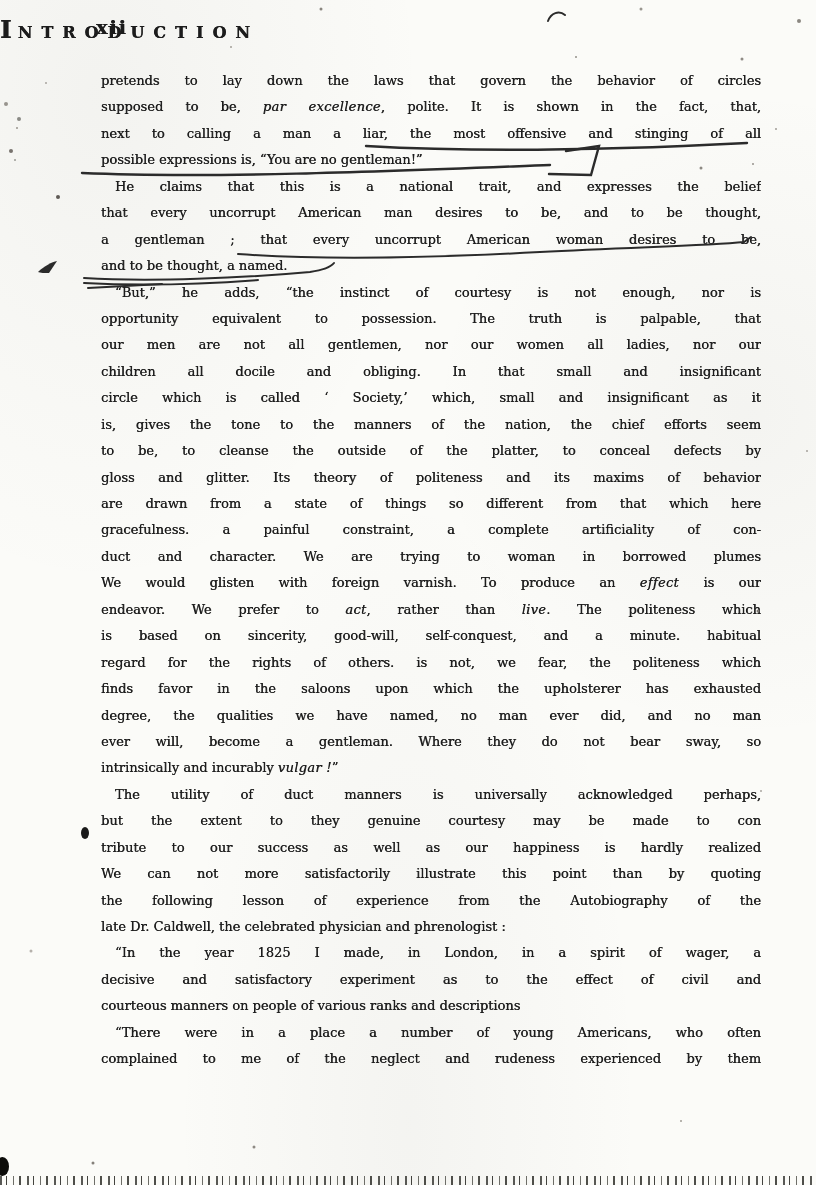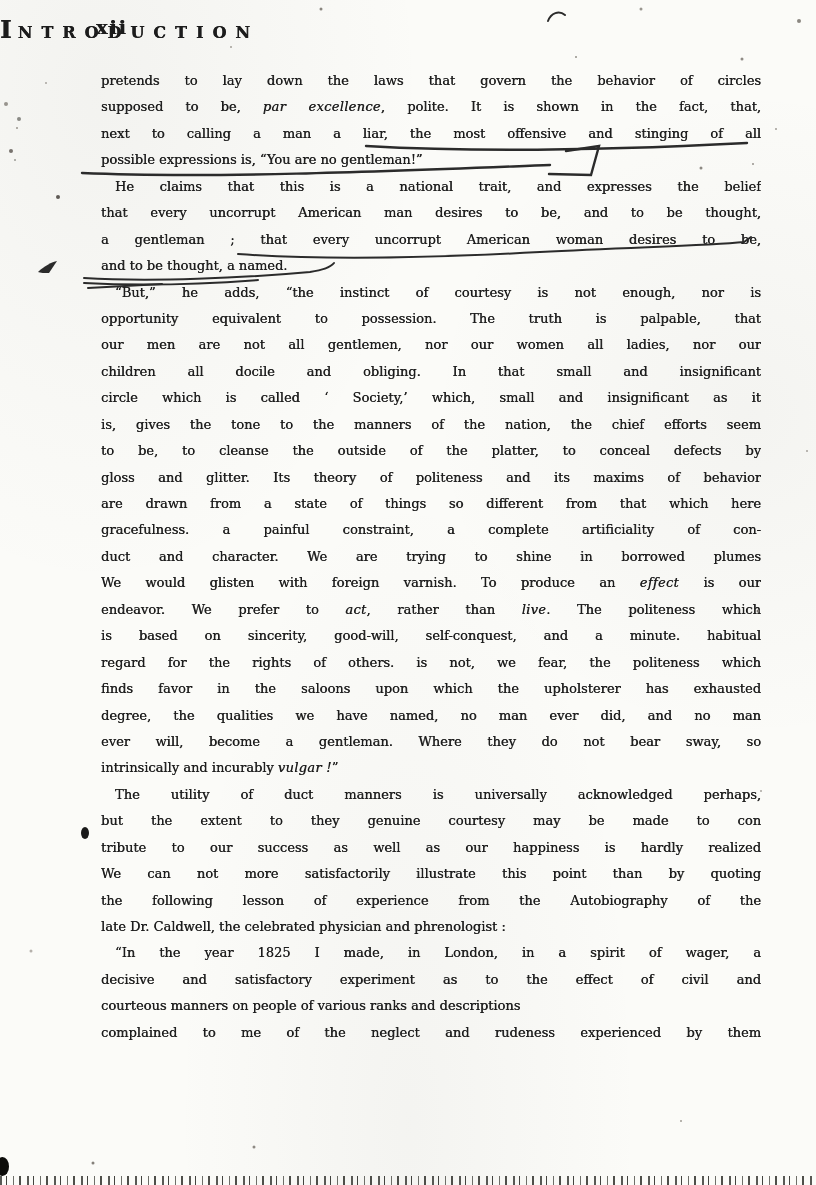--- a/index.html
+++ b/index.html
@@ -88,38 +88,39 @@
     <div class="line j ind"><span>“But,” he adds, “the instinct of courtesy is not enough, nor is</span></div>
     <div class="line j"><span>opportunity equivalent to possession. The truth is palpable, that</span></div>
     <div class="line j"><span>our men are not all gentlemen, nor our women all ladies, nor our</span></div>
     <div class="line j"><span>children all docile and obliging. In that small and insignificant</span></div>
     <div class="line j"><span>circle which is called ‘ Society,’ which, small and insignificant as it</span></div>
     <div class="line j"><span>is, gives the tone to the manners of the nation, the chief efforts seem</span></div>
     <div class="line j"><span>to be, to cleanse the outside of the platter, to conceal defects by</span></div>
     <div class="line j"><span>gloss and glitter. Its theory of politeness and its maxims of behavior</span></div>
     <div class="line j"><span>are drawn from a state of things so different from that which here</span></div>
     <div class="line j"><span>gracefulness. a painful constraint, a complete artificiality of con-</span></div>
-    <div class="line j"><span>duct and character. We are trying to shine in borrowed plumes</span></div>
+    <div class="line j"><span>duct and character. We are trying to woman in borrowed plumes</span></div>
     <div class="line j"><span>We would glisten with foreign varnish. To produce an </span><i>effect</i><span> is our</span></div>
     <div class="line j"><span>endeavor. We prefer to </span><i>act</i><span>, rather than </span><i>live</i><span>. The politeness which</span></div>
     <div class="line j"><span>is based on sincerity, good-will, self-conquest, and a minute. habitual</span></div>
     <div class="line j"><span>regard for the rights of others. is not, we fear, the politeness which</span></div>
     <div class="line j"><span>finds favor in the saloons upon which the upholsterer has exhausted</span></div>
     <div class="line j"><span>degree, the qualities we have named, no man ever did, and no man</span></div>
     <div class="line j"><span>ever will, become a gentleman. Where they do not bear sway, so</span></div>
     <div class="line"><span>intrinsically and incurably </span><i>vulgar !</i><span>”</span></div>
     <div class="line j ind"><span>The utility of duct manners is universally acknowledged perhaps,</span></div>
     <div class="line j"><span>but the extent to they genuine courtesy may be made to con</span></div>
     <div class="line j"><span>tribute to our success as well as our happiness is hardly realized</span></div>
     <div class="line j"><span>We can not more satisfactorily illustrate this point than by quoting</span></div>
     <div class="line j"><span>the following lesson of experience from the Autobiography of the</span></div>
     <div class="line"><span>late Dr. Caldwell, the celebrated physician and phrenologist :</span></div>
     <div class="line j ind"><span>“In the year 1825 I made, in London, in a spirit of wager, a</span></div>
     <div class="line j"><span>decisive and satisfactory experiment as to the effect of civil and</span></div>
     <div class="line"><span>courteous manners on people of various ranks and descriptions</span></div>
+    <div class="line j ind"><span>“There were in a place a number of young Americans, who often</span></div>
     <div class="line j"><span>complained to me of the neglect and rudeness experienced by them</span></div>
   </div>
 
 <svg class="hand-overlay" width="816" height="1185" viewBox="0 0 816 1185">
 
   <path class="thick" d="M366,146 C470,152 612,150 747,143"></path>
 
   <path class="thick" d="M82,173 C220,179 420,170 550,165"></path>
 
   <path class="thick" d="M566,151 L599,146 L591,175 L549,174"></path>

